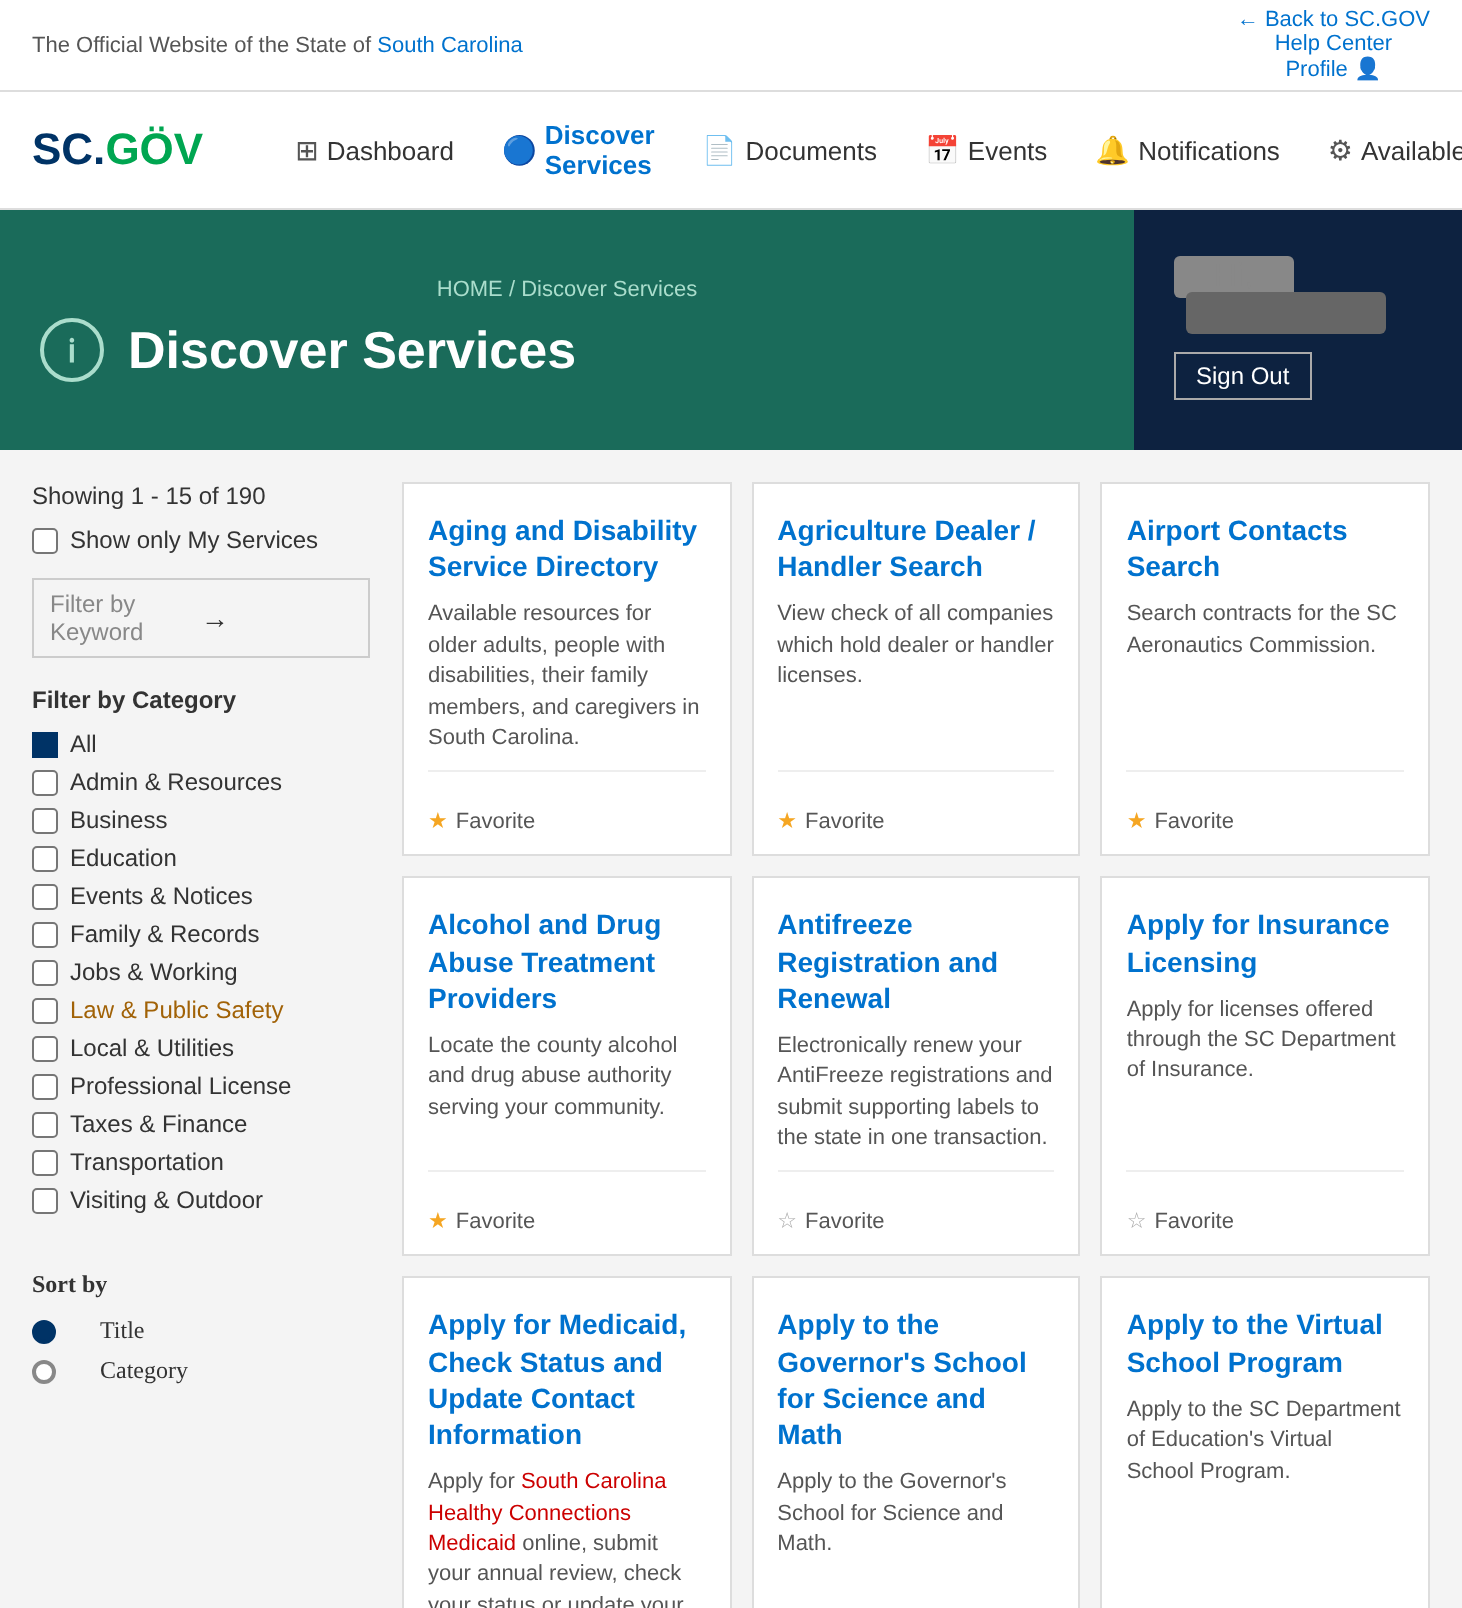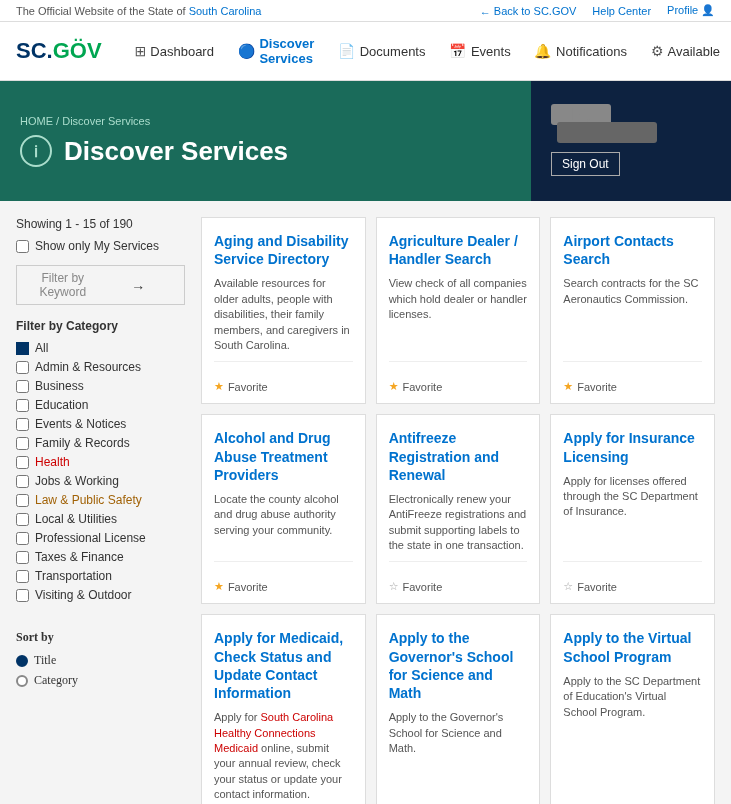--- a/index.html
+++ b/index.html
@@ -10,30 +10,30 @@
       background: #fff;
       border-bottom: 1px solid #ddd;
       padding: 4px 16px;
       display: flex;
       justify-content: space-between;
       align-items: center;
       font-size: 11px;
       color: #555;
     }
     .top-bar a { color: #0072ce; text-decoration: none; }
-    .top-bar-right { display: flex; gap: 16px; align-items: center; }
+    .top-bar-right { display: flex; align-items: center; flex-direction: column; }
     .top-bar-right span { cursor: pointer; color: #0072ce; }
 
     
     .header {
       background: #fff;
       padding: 8px 16px;
       display: flex;
       align-items: center;
-      gap: 23px;
+      gap: 36px;
       border-bottom: 1px solid #ddd;
     }
     .logo {
       font-weight: bold;
       font-size: 22px;
       color: #003366;
     }
     .logo span { color: #00a651; }
     .nav { display: flex; align-items: center; gap: 4px; flex: 1; }
     .nav-item {
@@ -51,28 +51,29 @@
       display: flex;
       height: 120px;
     }
     .hero-left {
       background: #1a6b5a;
       flex: 1;
       padding: 16px 20px;
       display: flex;
       flex-direction: column;
       justify-content: center;
+      text-align: center;
     }
     .breadcrumb { font-size: 11px; color: #aaddcc; margin-bottom: 8px; }
     .breadcrumb a { color: #aaddcc; text-decoration: none; }
     .hero-title { font-size: 26px; color: #fff; font-weight: bold; display: flex; align-items: center; gap: 12px; }
     .hero-icon { border: 2px solid #aaddcc; border-radius: 50%; width: 32px; height: 32px; display: flex; align-items: center; justify-content: center; color: #aaddcc; font-size: 16px; }
     .hero-right {
       background: #0d2240;
-      width: 200px;
+      width: 164px;
       padding: 16px 20px;
       display: flex;
       flex-direction: column;
       justify-content: center;
     }
     .hero-greeting { color: #fff; font-size: 16px; margin-bottom: 10px; }
     .hero-greeting span { background: #888; color: #888; border-radius: 3px; padding: 2px 20px; }
     .sign-out-btn {
       border: 1px solid #aaa;
       background: transparent;
@@ -101,31 +102,31 @@
     .sidebar-checkbox-row { display: flex; align-items: flex-end; gap: 6px; margin-bottom: 12px; font-size: 12px; }
     .filter-keyword {
       display: flex; align-items: center;
       border: 1px solid #ccc;
       padding: 5px 8px;
       margin-bottom: 14px;
       font-size: 12px;
       color: #888;
       cursor: pointer;
     }
-    .filter-keyword span { flex: 1; text-align: center; }
+    .filter-keyword span { flex: 1; }
     .filter-keyword .arrow { color: #333; font-size: 14px; }
     .filter-section-title { font-weight: bold; font-size: 12px; margin-bottom: 8px; }
     .category-item { display: flex; align-items: flex-end; gap: 6px; margin-bottom: 5px; font-size: 12px; cursor: pointer; }
     .category-item input[type=checkbox] { width: 13px; height: 13px; }
     .cat-checkbox-filled {
       width: 13px; height: 13px; background: #003366; display: inline-block; border: 1px solid #003366;
     }
     .sort-section { margin-top: 28px; font-family: Liberation Serif, serif; }
     .sort-title { font-weight: bold; font-size: 12px; margin-bottom: 8px; }
-    .sort-item { display: flex; align-items: center; gap: 6px; margin-bottom: 5px; font-size: 12px; cursor: pointer; }
+    .sort-item { display: flex; align-items: center; gap: 22px; margin-bottom: 5px; font-size: 12px; cursor: pointer; }
     .radio-filled { width: 12px; height: 12px; border-radius: 50%; border: 2px solid #003366; background: #003366; display: inline-block; }
     .radio-empty { width: 12px; height: 12px; border-radius: 50%; border: 2px solid #888; background: #fff; display: inline-block; }
     .law-public-safety { color: #a16207; }
 
     
     .cards-grid {
       flex: 1;
       display: grid;
       grid-template-columns: repeat(3, 1fr);
       gap: 10px;
@@ -253,24 +254,20 @@
     <div class="category-item">
       <input type="checkbox" style="">
       <span>Events &amp; Notices</span>
     </div>
     <div class="category-item">
       <input type="checkbox" style="">
       <span>Family &amp; Records</span>
     </div>
     <div class="category-item">
       <input type="checkbox" style="">
-      <span style="color:#cc0000;">Health</span>
-    </div>
-    <div class="category-item">
-      <input type="checkbox" style="">
       <span>Jobs &amp; Working</span>
     </div>
     <div class="category-item">
       <input type="checkbox" style="">
       <span class="law-public-safety">Law &amp; Public Safety</span>
     </div>
     <div class="category-item">
       <input type="checkbox" style="">
       <span>Local &amp; Utilities</span>
     </div>

